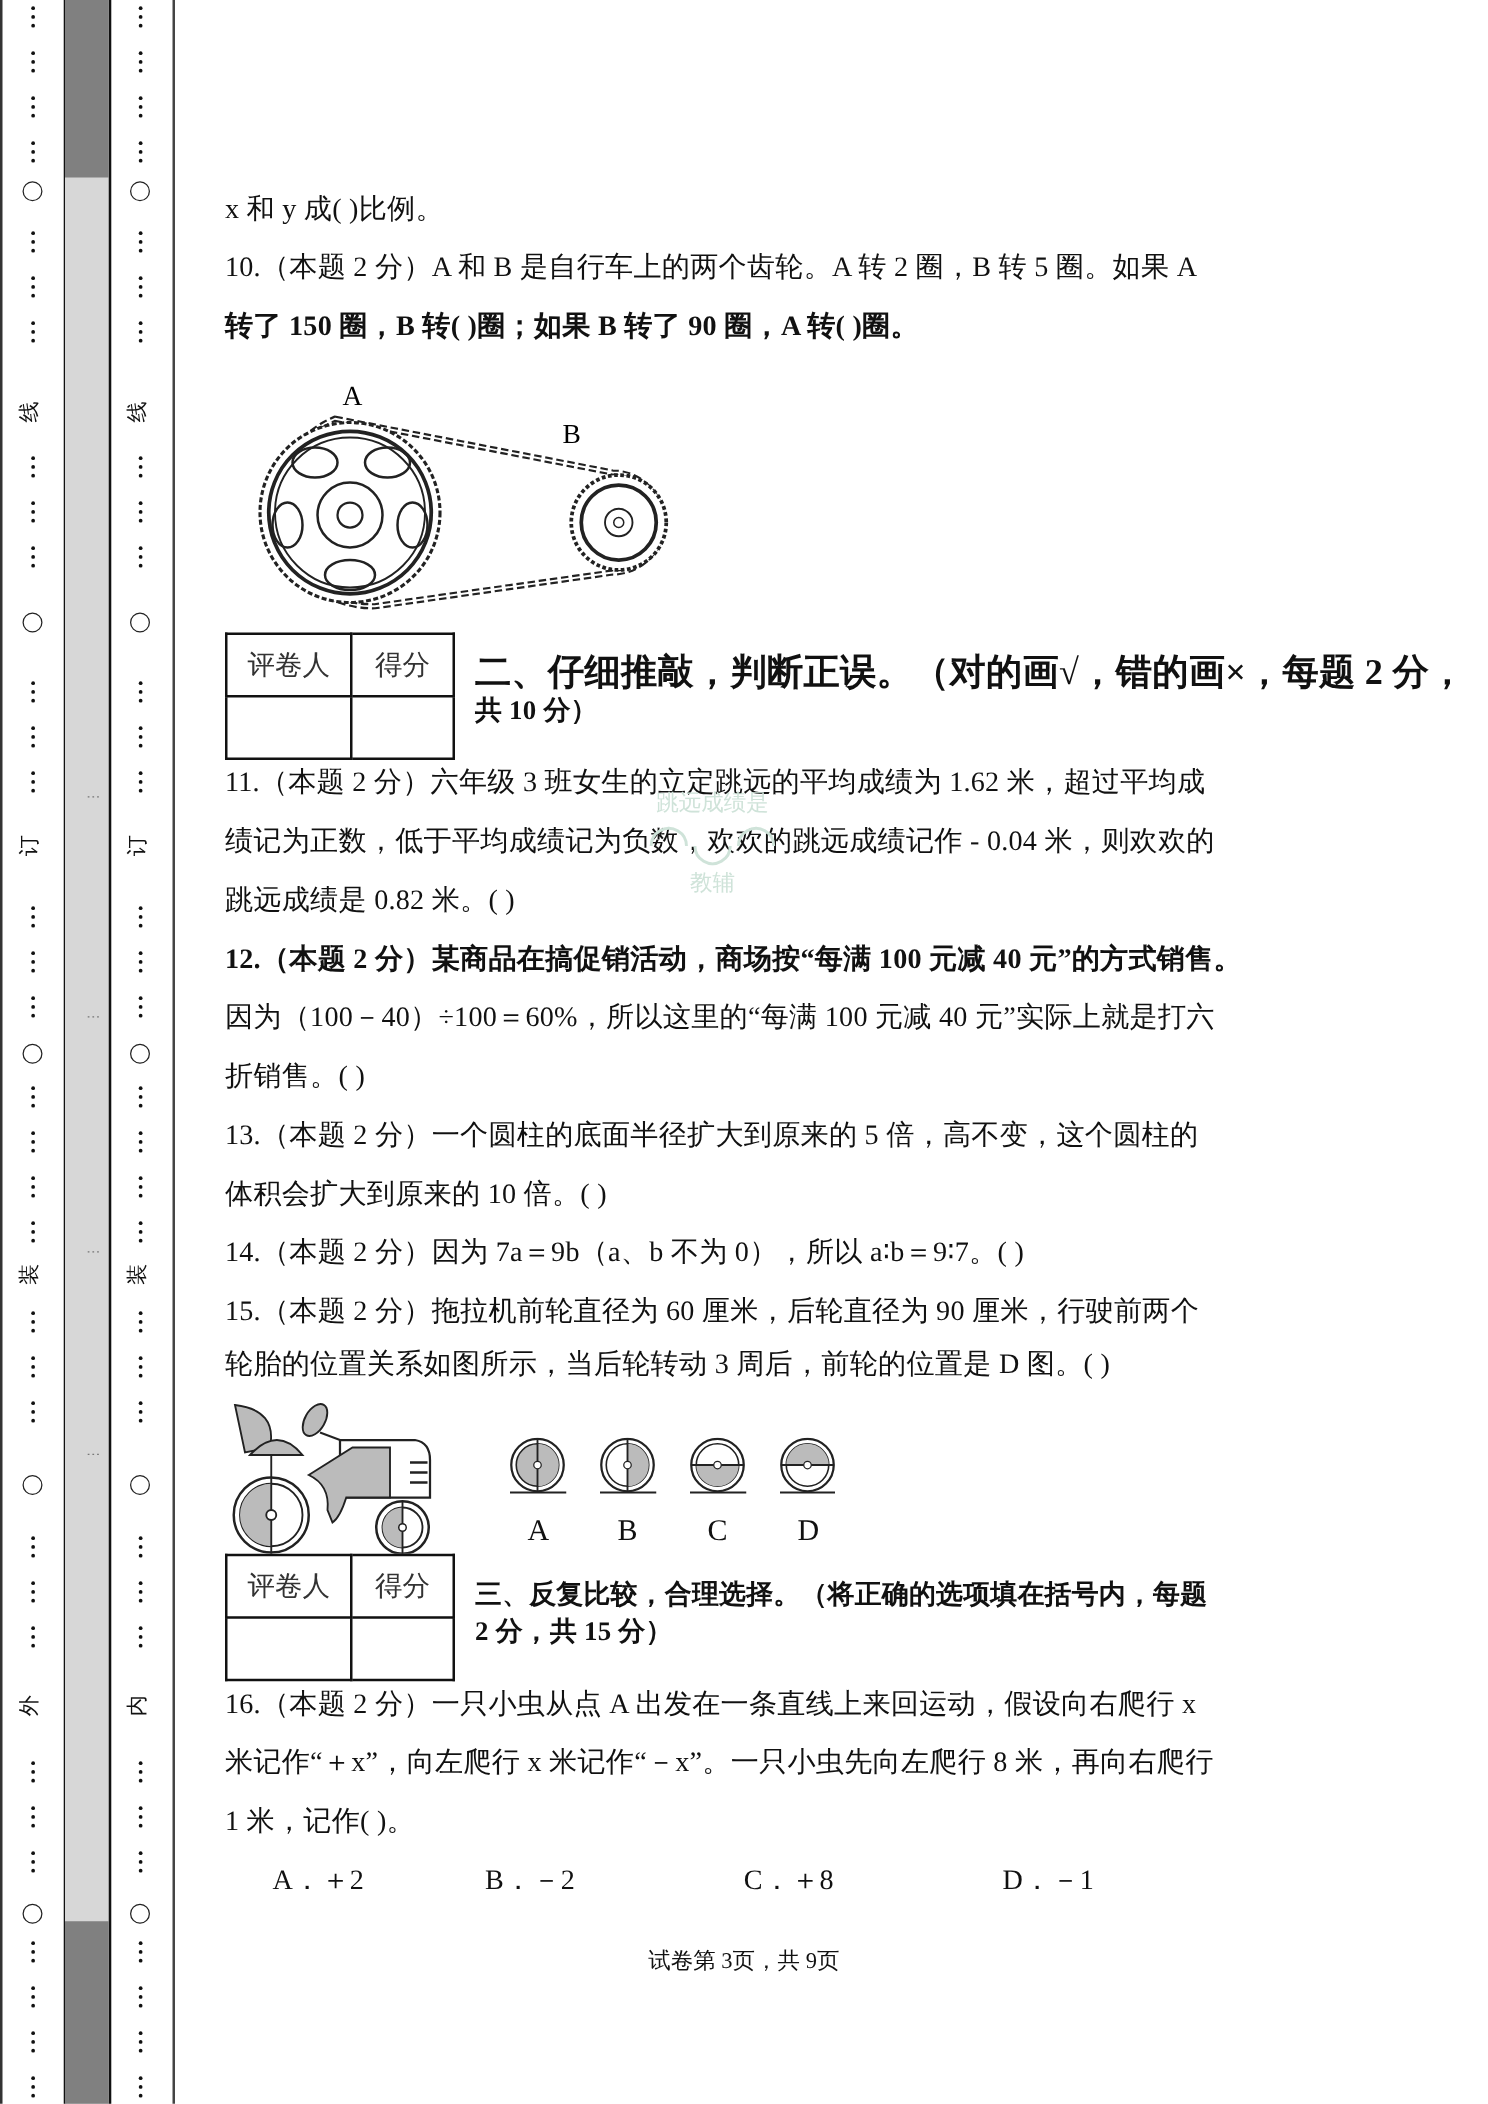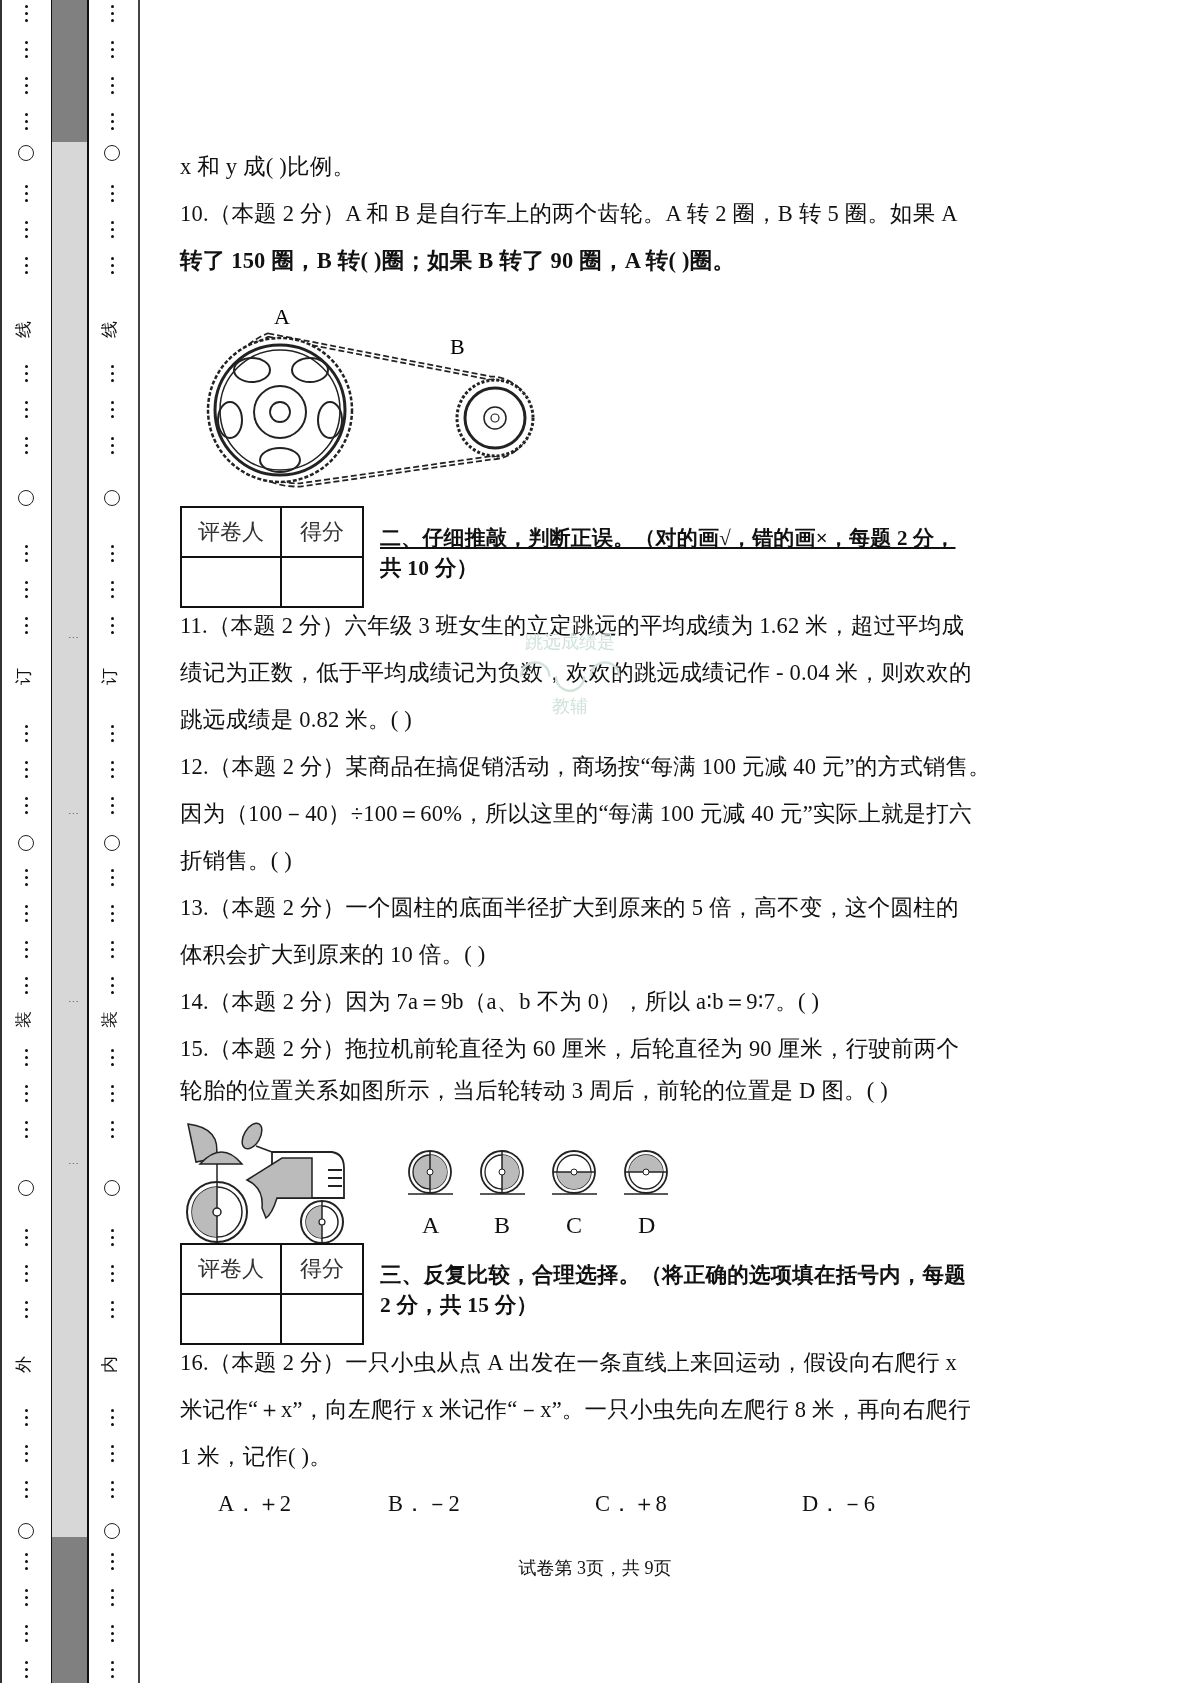--- a/index.html
+++ b/index.html
@@ -429,28 +429,28 @@
         <tr>
       <td>评卷人</td>
       <td>得分</td>
     </tr>
     <tr>
       <td></td>
       <td></td>
     </tr>
   </tbody>
     </table>
-  <div class="line bold" style="left:200px;top:523px;font-size:21px;text-decoration:underline;">二、仔细推敲，判断正误。（对的画√，错的画×，每题 2 分，</div>
+  <div class="line bold" style="left:200px;top:523px;font-size:29px;">二、仔细推敲，判断正误。（对的画√，错的画×，每题 2 分，</div>
   <div class="line bold" style="left:200px;top:553px;font-size:21.5px;">共 10 分）</div>
 
   <div class="line" style="top:611px;">11.（本题 2 分）六年级 3 班女生的立定跳远的平均成绩为 1.62 米，超过平均成</div>
   <div class="line" style="top:658px;">绩记为正数，低于平均成绩记为负数，欢欢的跳远成绩记作 - 0.04 米，则欢欢的</div>
   <div class="line" style="top:705px;">跳远成绩是 0.82 米。(             )</div>
 
-  <div class="line" style="top:752px;">12.（本题 2 分）某商品在搞促销活动，商场按“每满 100 元减 40 元”的方式销售。</div>
+  <div class="line" style="top:752px;font-weight:bold;">12.（本题 2 分）某商品在搞促销活动，商场按“每满 100 元减 40 元”的方式销售。</div>
   <div class="line" style="top:799px;">因为（100－40）÷100＝60%，所以这里的“每满 100 元减 40 元”实际上就是打六</div>
   <div class="line" style="top:846px;">折销售。(             )</div>
 
   <div class="line" style="top:893px;">13.（本题 2 分）一个圆柱的底面半径扩大到原来的 5 倍，高不变，这个圆柱的</div>
   <div class="line" style="top:940px;">体积会扩大到原来的 10 倍。(             )</div>
 
   <div class="line" style="top:987px;">14.（本题 2 分）因为 7a＝9b（a、b 不为 0），所以 a∶b＝9∶7。(             )</div>
 
   <div class="line" style="top:1034px;">15.（本题 2 分）拖拉机前轮直径为 60 厘米，后轮直径为 90 厘米，行驶前两个</div>
   <div class="line" style="top:1076px;">轮胎的位置关系如图所示，当后轮转动 3 周后，前轮的位置是 D 图。(             )</div>
@@ -540,21 +540,21 @@
   <div class="line bold" style="left:200px;top:1260px;font-size:21.5px;">三、反复比较，合理选择。（将正确的选项填在括号内，每题</div>
   <div class="line bold" style="left:200px;top:1290px;font-size:21.5px;">2 分，共 15 分）</div>
 
   <div class="line" style="top:1348px;">16.（本题 2 分）一只小虫从点 A 出发在一条直线上来回运动，假设向右爬行 x</div>
   <div class="line" style="top:1395px;">米记作“＋x”，向左爬行 x 米记作“－x”。一只小虫先向左爬行 8 米，再向右爬行</div>
   <div class="line" style="top:1442px;">1 米，记作(             )。</div>
 
   <div class="line" style="top:1489px;left:38px;">A．＋2</div>
   <div class="line" style="top:1489px;left:208px;">B．－2</div>
   <div class="line" style="top:1489px;left:415px;">C．＋8</div>
-  <div class="line" style="top:1489px;left:622px;">D．－6</div>
+  <div class="line" style="top:1489px;left:622px;">D．－1</div>
 </div>
 
 <div class="watermark">
   <div>跳远成绩是</div>
   <div style="font-size:40px;line-height:40px;">◠◡◠</div>
   <div>教辅</div>
 </div>
 
 <div class="footer">试卷第 3页，共 9页</div>
 

